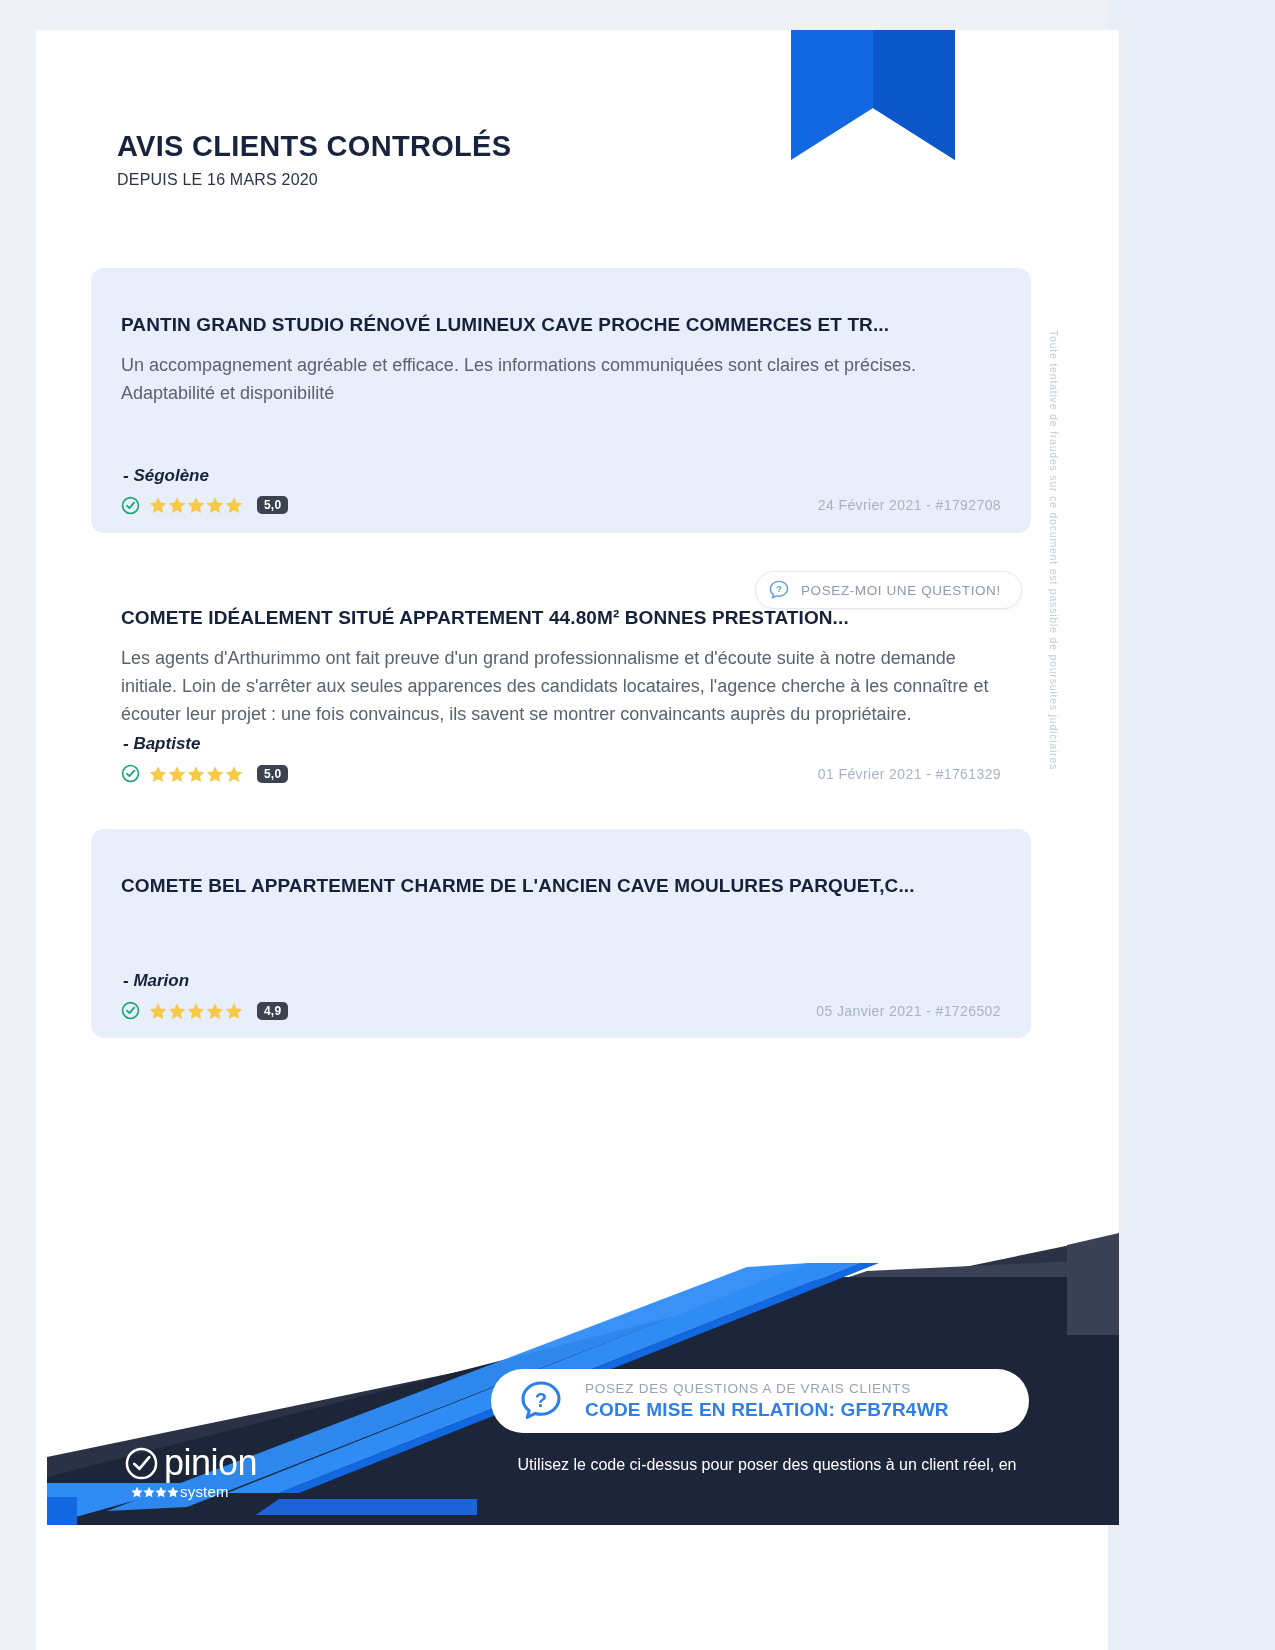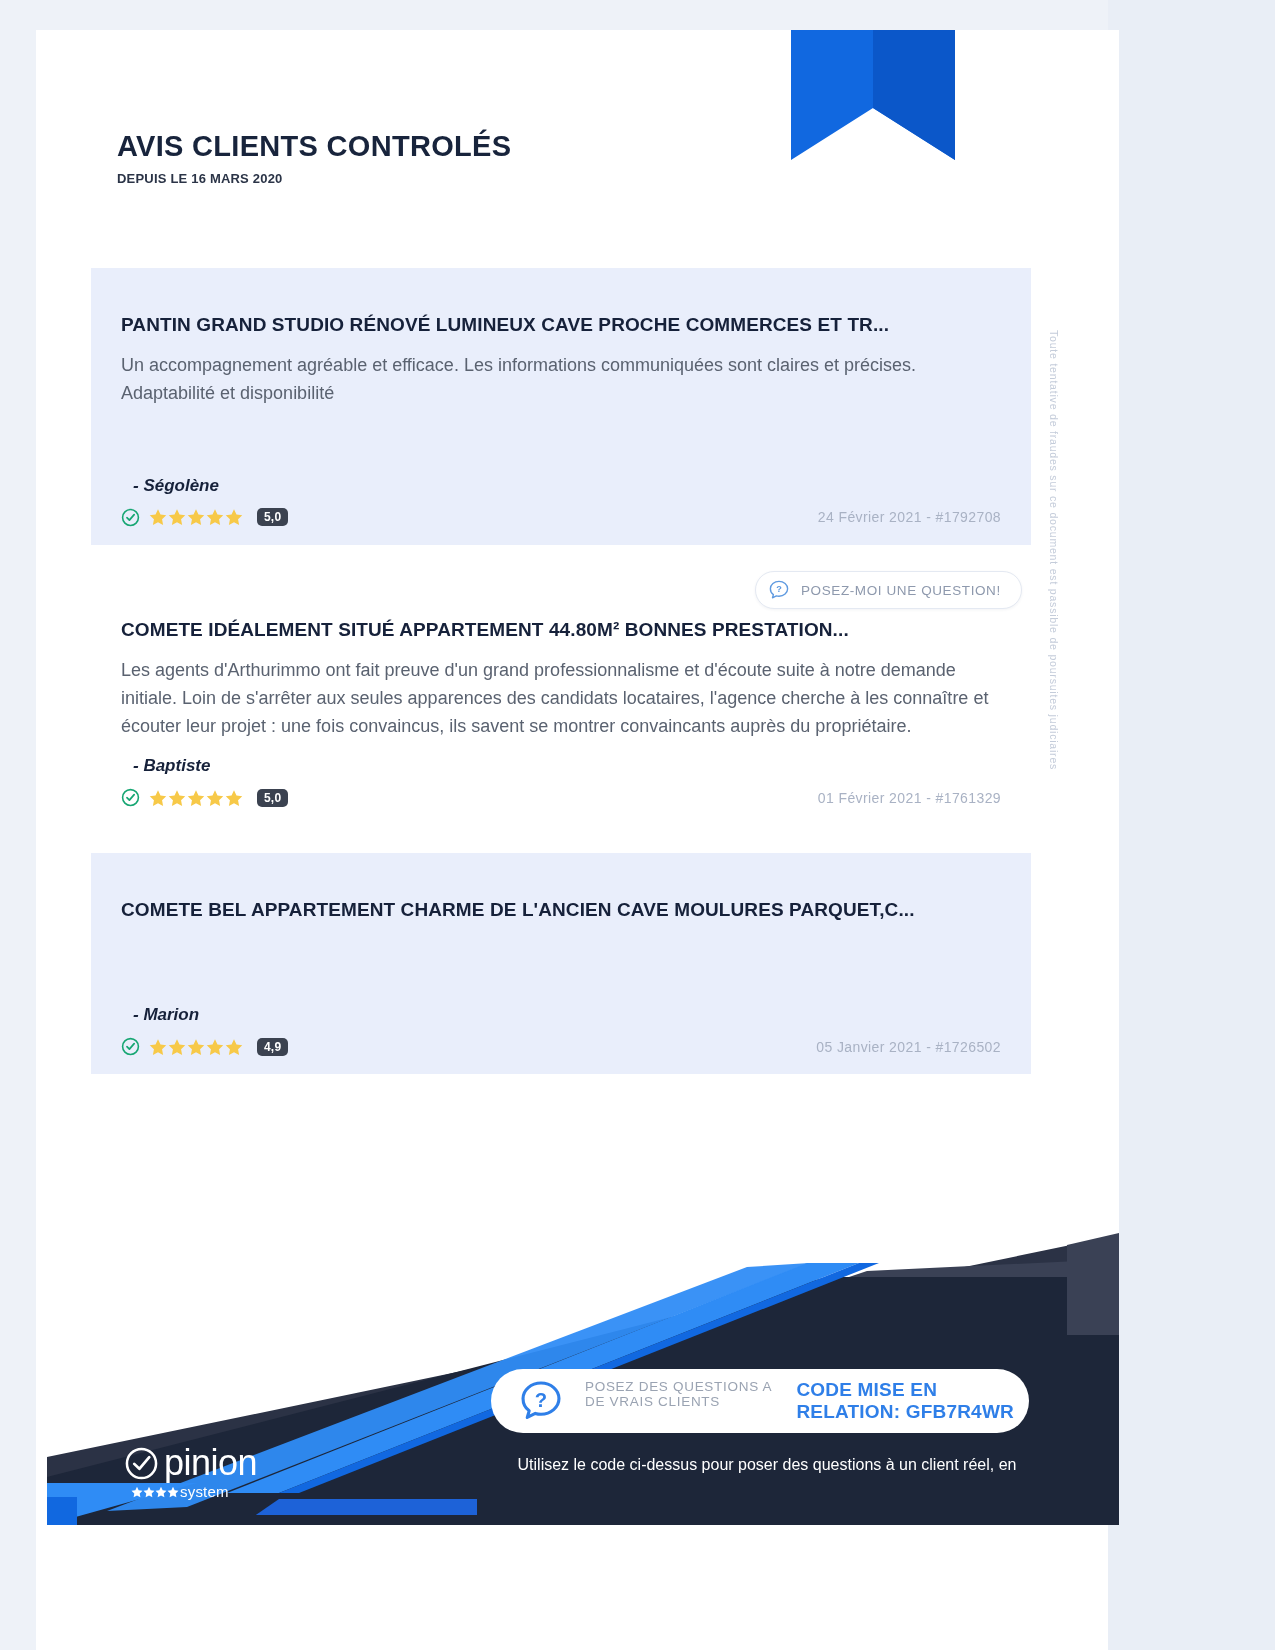--- a/index.html
+++ b/index.html
@@ -73,42 +73,42 @@
   }
   #doc-title {
     font-size: 29px;
     font-weight: bold;
     letter-spacing: 0.3px;
     color: #18243c;
     margin: 0;
     white-space: nowrap;
   }
   #doc-subtitle {
-    font-size: 13px;
-    font-weight: 700;
+    font-size: 16px;
+    font-weight: 400;
     color: #2b3447;
     margin: 8px 0 0 0;
     letter-spacing: 0.2px;
     white-space: nowrap;
   }
 
   
   #reviews {
     position: absolute;
     left: 44px;
     top: 238px;
     width: 940px;
   }
   .review-card {
     position: relative;
     box-sizing: border-box;
     padding: 46px 30px 18px 30px;
     margin-bottom: 28px;
   }
-  .review-card.shaded { background: #e9eefb; }
+  .review-card.shaded { background: #e9eefb; border-radius: 13px; }
   .review-card.plain  { background: #ffffff; }
 
   .review-title {
     font-size: 19px;
     font-weight: bold;
     color: #16213a;
     letter-spacing: 0.1px;
     margin: 0 0 16px 0;
     white-space: nowrap;
     overflow: hidden;
@@ -118,21 +118,21 @@
     line-height: 1.55;
     color: #5a6270;
     margin: 0;
     max-width: 880px;
   }
   .review-author {
     font-size: 17px;
     font-weight: bold;
     font-style: italic;
     color: #16213a;
-    margin: 12px;
+    margin: 2px;
   }
   .author-spacer-lg { height: 56px; }
   .author-spacer-sm { height: 4px; }
 
   .review-footer {
     display: flex;
     align-items: center;
     justify-content: space-between;
     margin-top: 10px;
   }
@@ -225,21 +225,21 @@
     background: #ffffff;
     border-radius: 32px;
     display: flex;
     align-items: center;
     padding-left: 28px;
     box-sizing: border-box;
     gap: 22px;
     z-index: 4;
   }
   #footer-code-pill .fq-ico { width: 44px; height: 44px; display: block; flex: none; }
-  .fp-text { display: flex; flex-direction: row; gap: 3px; }
+  .fp-text { display: flex; flex-direction: column; gap: 3px; }
   .fp-top {
     font-size: 13.5px;
     color: #9aa3b2;
     letter-spacing: 0.7px;
   }
   .fp-bottom {
     font-size: 19px;
     font-weight: bold;
     color: #2f7fe8;
     letter-spacing: 0.2px;

